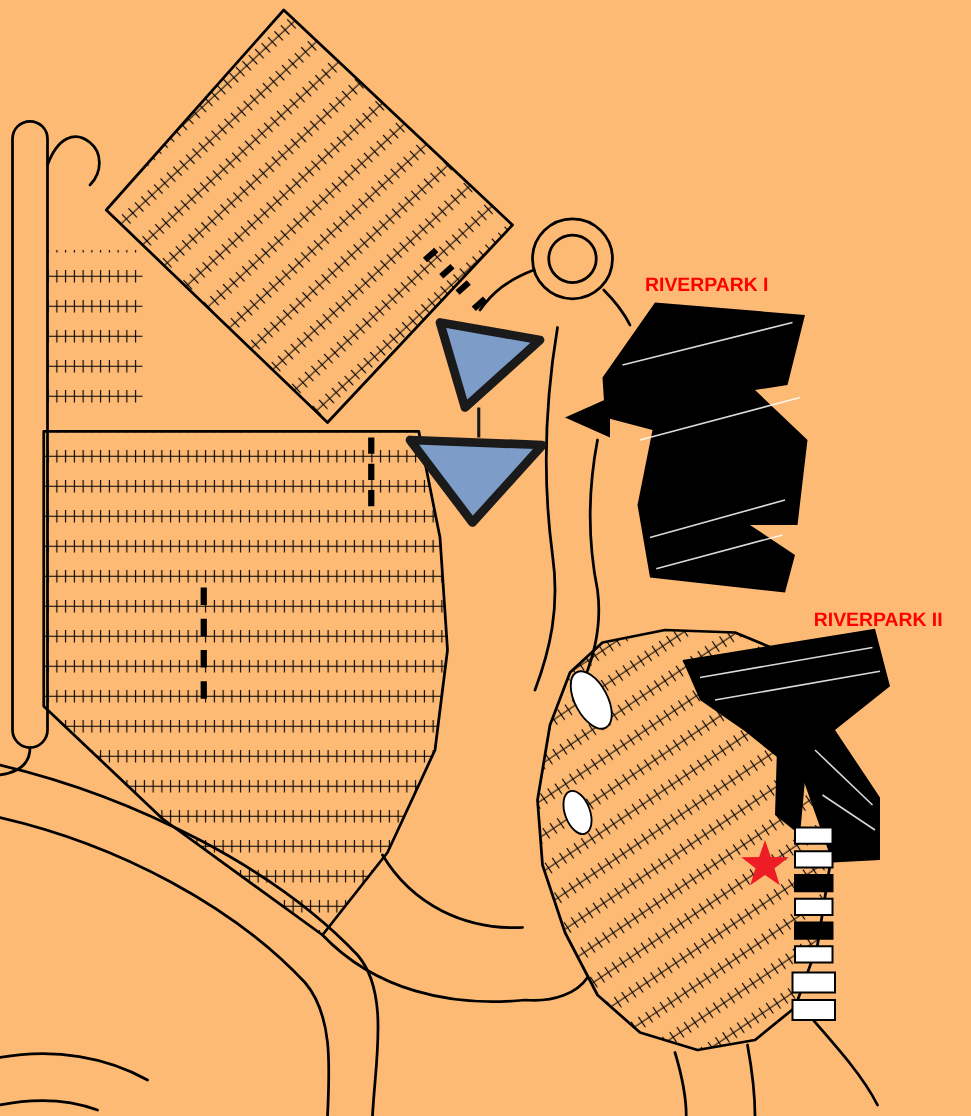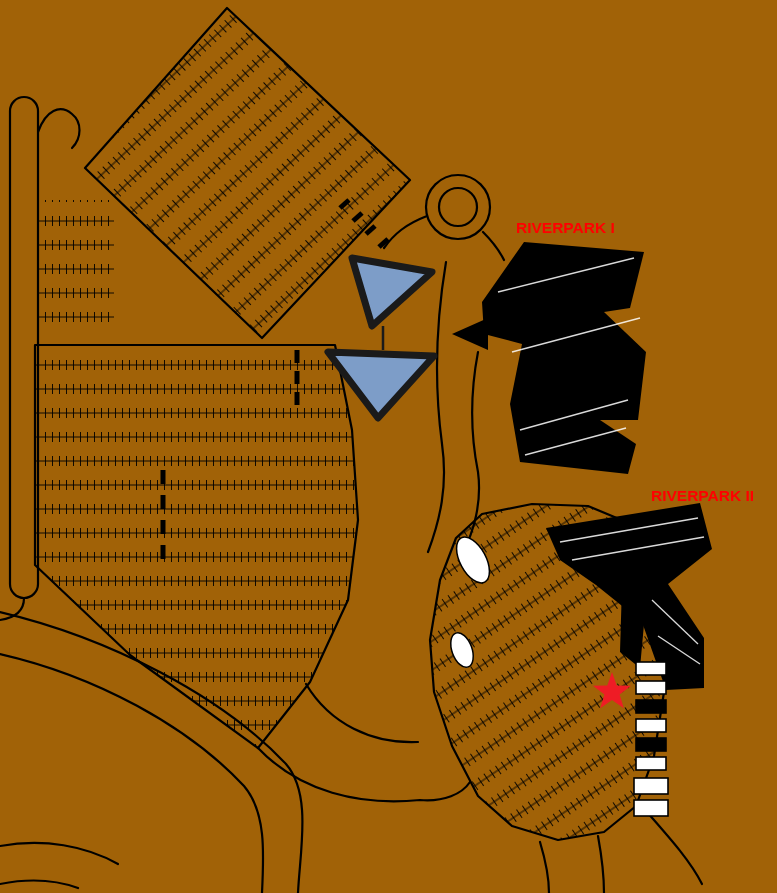--- a/index.html
+++ b/index.html
@@ -5,21 +5,21 @@
   html, body {
     margin: 0;
     padding: 0;
     background: #ffffff;
     font-family: "Liberation Sans", sans-serif;
   }
   .map-wrap {
     position: relative;
     width: 777px;
     height: 893px;
-    background: #a16207;
+    background: #fdba74;
     overflow: hidden;
   }
   svg { display: block; }
   .outline {
     fill: none;
     stroke: #000000;
     stroke-width: 2.2;
     stroke-linecap: round;
     stroke-linejoin: round;
   }

